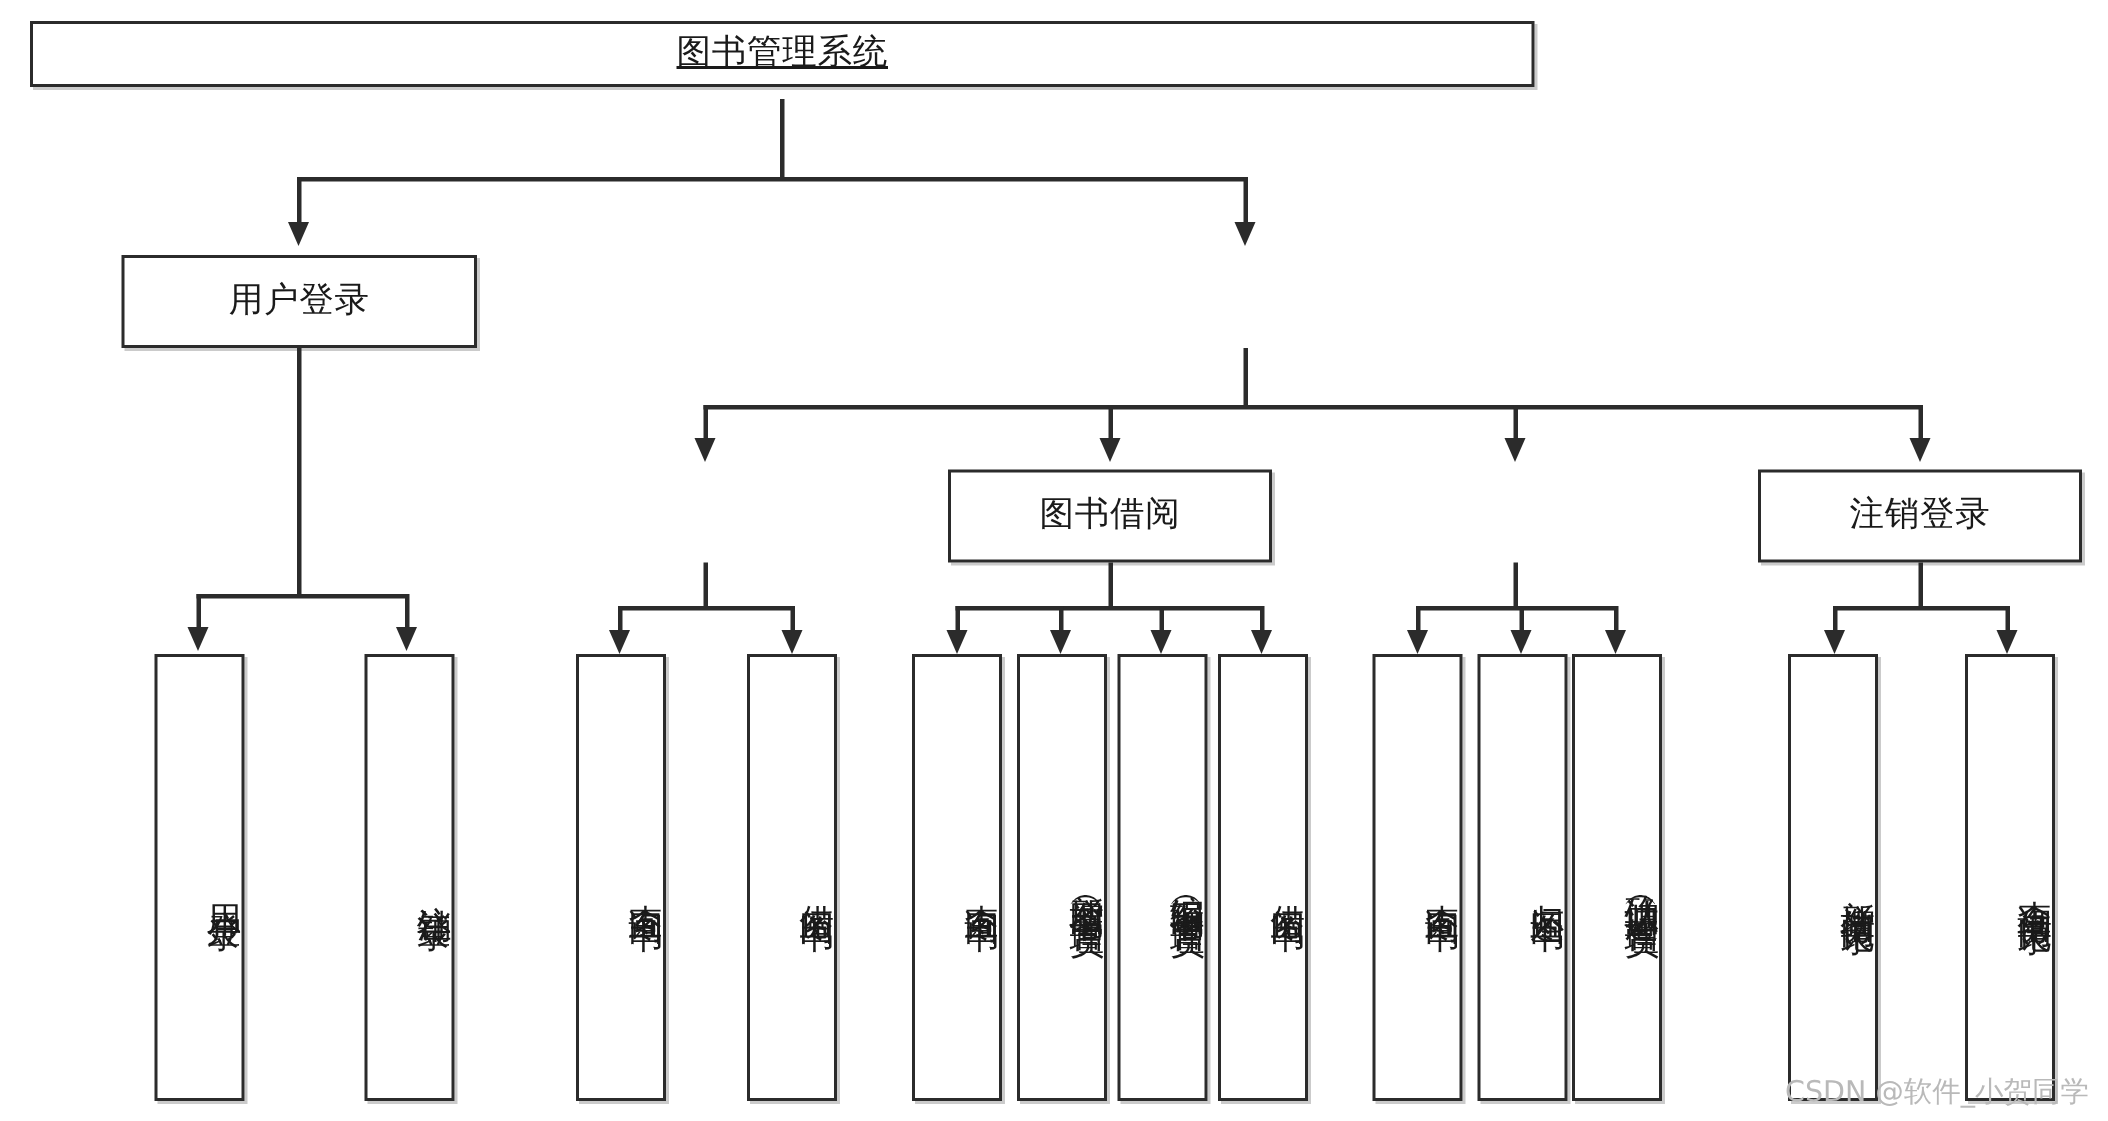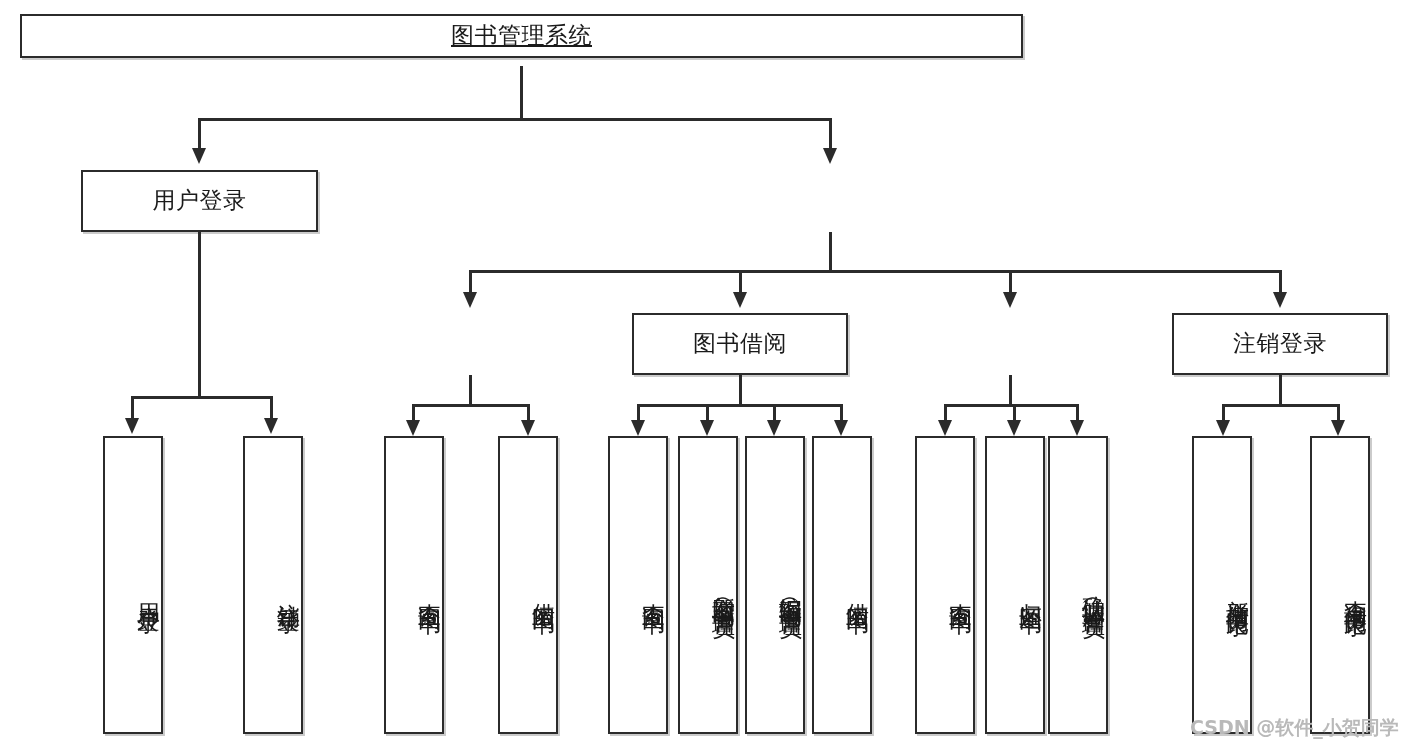--- a/index.html
+++ b/index.html
@@ -65,21 +65,20 @@
     border-right: 7px solid transparent;
     border-top: 16px solid #2b2b2b;
   }
   
   #watermark {
     position: absolute;
     color: #b9b9b9;
     font-size: 19px;
     white-space: nowrap;
     user-select: none;
-    font-weight: bold;
   }
 </style>
 </head>
 <body>
 
 <div id="canvas">
 
   <div class="node horiz" style="left:20px; top:14px; width:1003px; height:44px;text-decoration:underline;">
     <span class="label">图书管理系统</span>
   </div>

